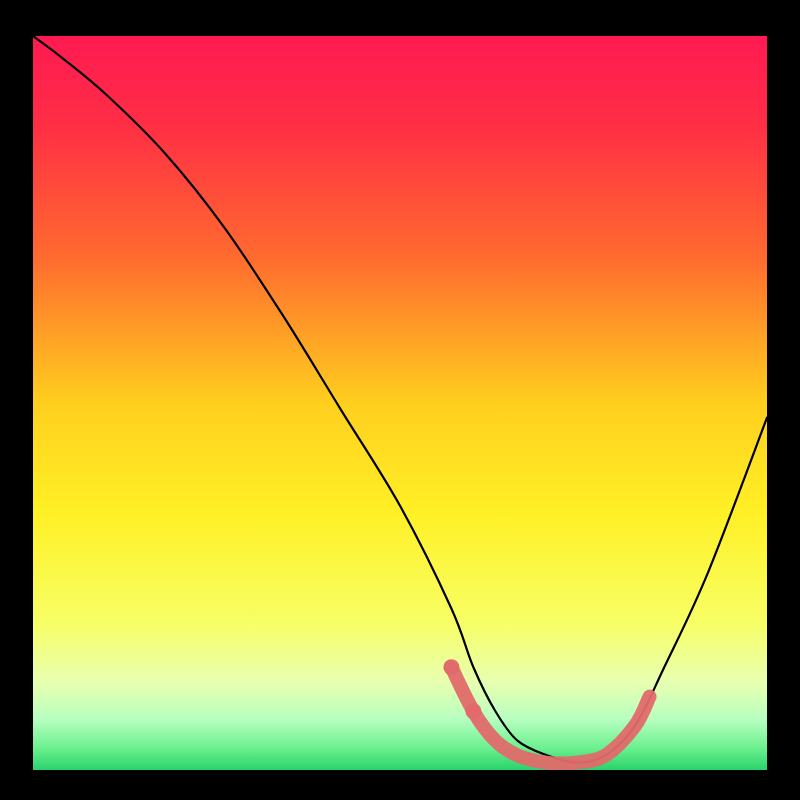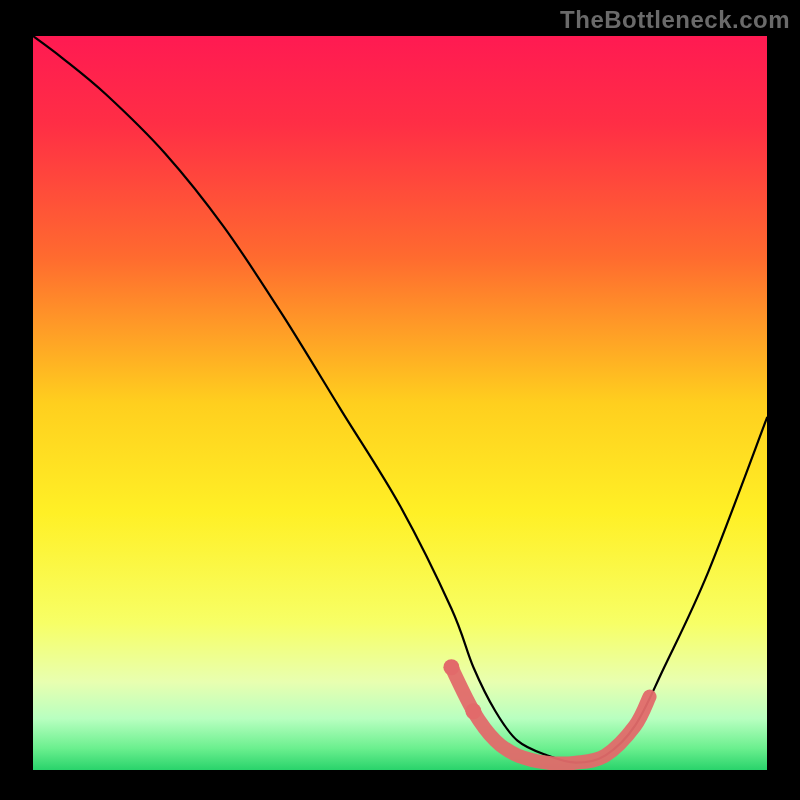--- a/index.html
+++ b/index.html
@@ -33,21 +33,20 @@
     position: absolute;
     left: 0;
     top: 0;
   }
 </style>
 </head>
 <body>
 
 <div class="frame">
 
-  <div class="watermark">TheBottleneck.com</div>
 
   <svg id="chart-svg" width="800" height="800" viewBox="0 0 800 800">
     <defs>
       <linearGradient id="bg-grad" x1="0" y1="0" x2="0" y2="1">
           <stop offset="0%" stop-color="#ff1a52"></stop>
           <stop offset="12%" stop-color="#ff2e45"></stop>
           <stop offset="30%" stop-color="#ff6a2f"></stop>
           <stop offset="50%" stop-color="#ffcf1e"></stop>
           <stop offset="65%" stop-color="#fff026"></stop>
           <stop offset="80%" stop-color="#f7ff66"></stop>

